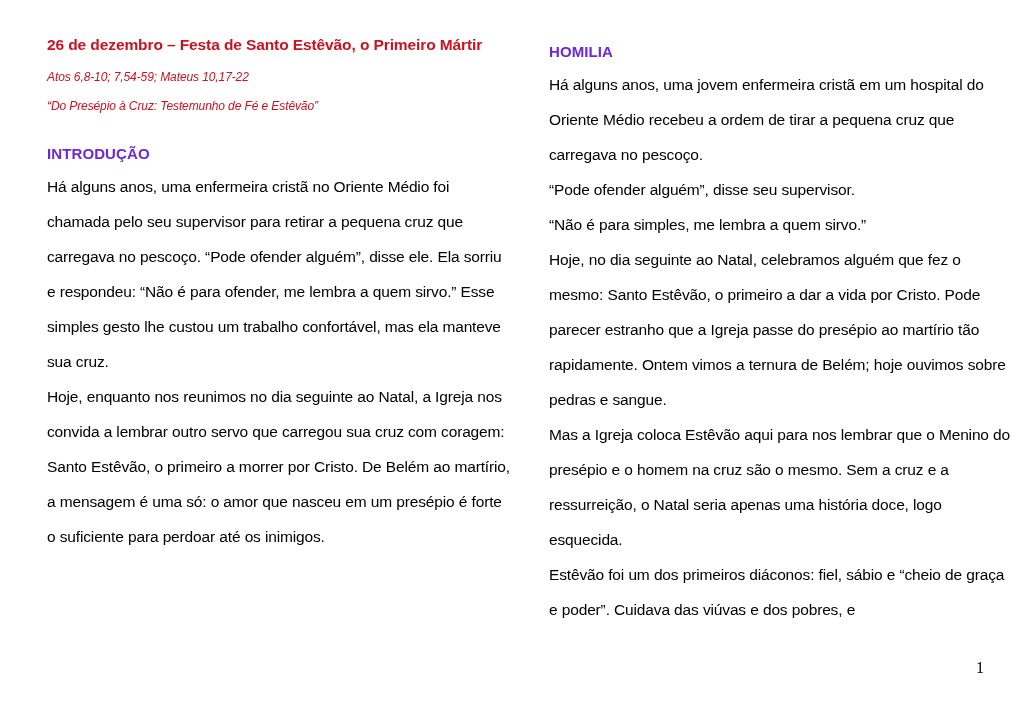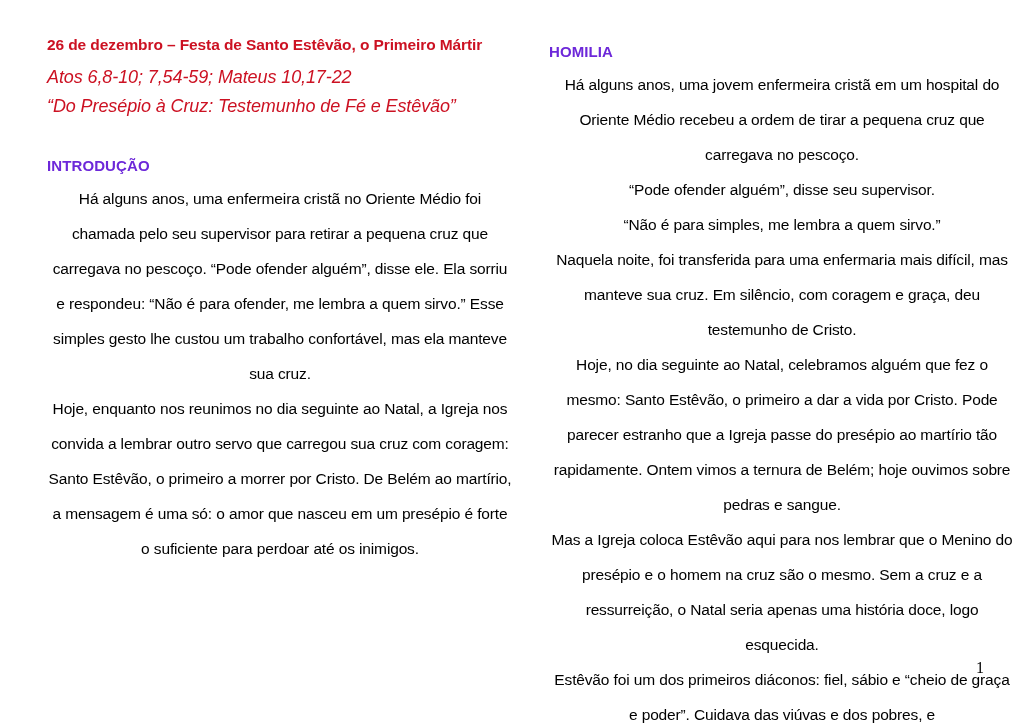--- a/index.html
+++ b/index.html
@@ -51,51 +51,51 @@
     line-height: 30px;
     margin: 0;
     letter-spacing: -0.1px;
   }
 
   .doc-readings,
   .doc-theme {
     color: #CC1122;
     font-style: italic;
     font-weight: normal;
-    font-size: 18px;
+    font-size: 12px;
     line-height: 29px;
     margin: 0;
     letter-spacing: -0.1px;
   }
 
   .doc-readings {
     margin-top: 3px;
   }
 
   
   .section-heading {
     color: #6d28d9;
     font-weight: bold;
     font-size: 15px;
     line-height: 30px;
     margin: 0;
     letter-spacing: 0.1px;
   }
 
   .section-heading.intro {
-    margin-top: 30px;
+    margin-top: 18px;
   }
 
   
   .body-par {
     color: #000000;
     font-size: 15.5px;
     line-height: 35px;
     margin: 0;
-    text-align: center;
+    text-align: left;
     letter-spacing: -0.15px;
     word-spacing: 0.1px;
   }
 
   
   .page-number {
     position: absolute;
     right: 40px;
     bottom: 48px;
     font-family: "Liberation Serif", serif;
@@ -132,21 +132,20 @@
 
       <h2 class="section-heading">HOMILIA</h2>
 
       <p class="body-par">Há alguns anos, uma jovem enfermeira cristã em um hospital do Oriente Médio recebeu a ordem de tirar a pequena cruz que carregava no pescoço.</p>
 
       <p class="body-par">“Pode ofender alguém”, disse seu supervisor.</p>
 
 
       <p class="body-par">“Não é para simples, me lembra a quem sirvo.”</p>
 
-      <p class="body-par">Naquela noite, foi transferida para uma enfermaria mais difícil, mas manteve sua cruz. Em silêncio, com coragem e graça, deu testemunho de Cristo.</p>
 
       <p class="body-par">Hoje, no dia seguinte ao Natal, celebramos alguém que fez o mesmo: Santo Estêvão, o primeiro a dar a vida por Cristo. Pode parecer estranho que a Igreja passe do presépio ao martírio tão rapidamente. Ontem vimos a ternura de Belém; hoje ouvimos sobre pedras e sangue.</p>
 
       <p class="body-par">Mas a Igreja coloca Estêvão aqui para nos lembrar que o Menino do presépio e o homem na cruz são o mesmo. Sem a cruz e a ressurreição, o Natal seria apenas uma história doce, logo esquecida.</p>
 
       <p class="body-par">Estêvão foi um dos primeiros diáconos: fiel, sábio e “cheio de graça e poder”. Cuidava das viúvas e dos pobres, e</p>
 
     </div>
 
   </div>

